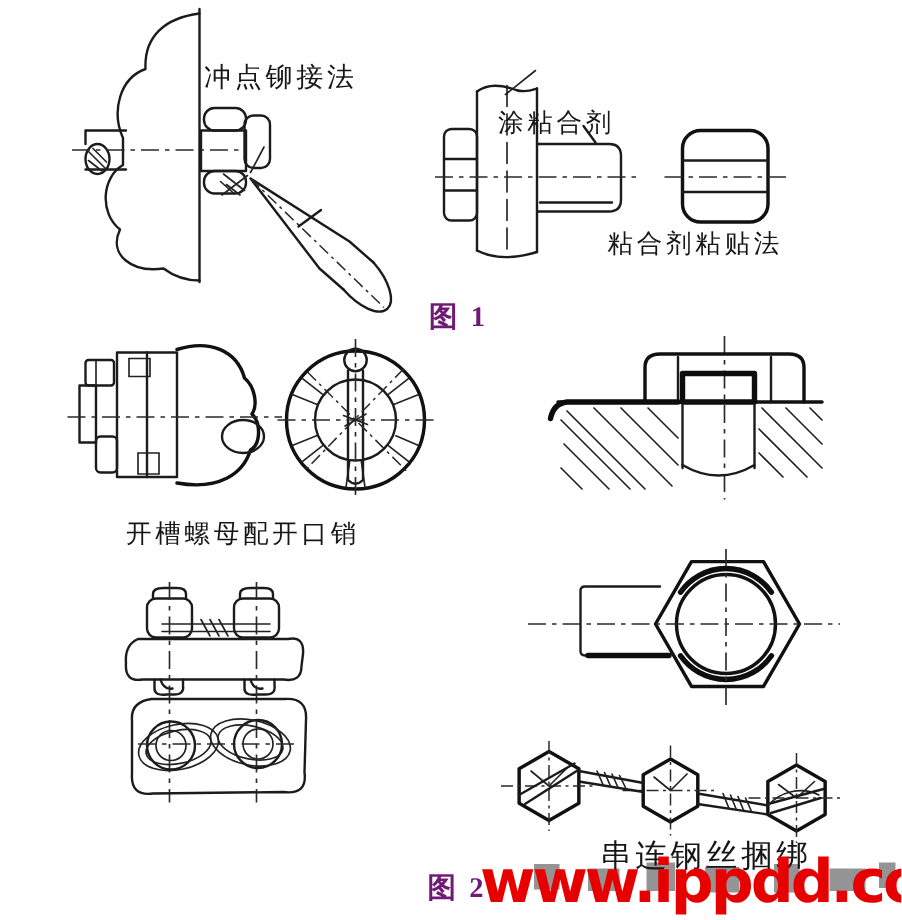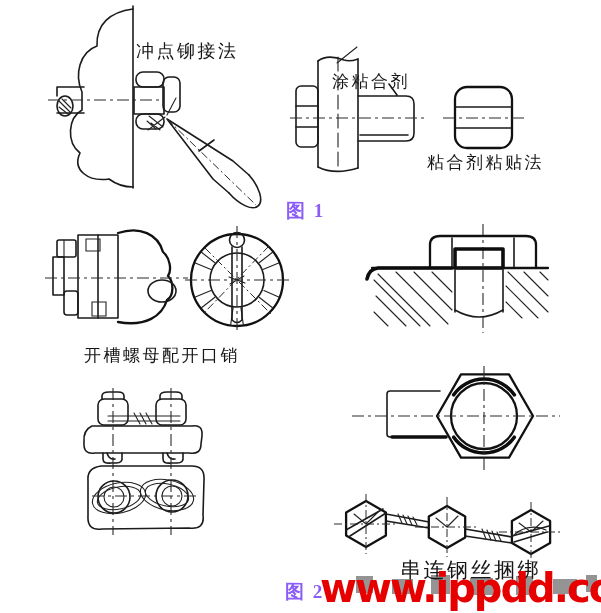--- a/index.html
+++ b/index.html
@@ -9,21 +9,21 @@
   
   .s  {stroke:#1b1b1b;fill:none;stroke-width:1.6;stroke-linecap:round;stroke-linejoin:round;}
   .s2 {stroke:#111;fill:none;stroke-width:2.3;stroke-linecap:round;stroke-linejoin:round;}
   .s3 {stroke:#0d0d0d;fill:none;stroke-width:3.6;stroke-linecap:round;stroke-linejoin:round;}
   .th {stroke:#222;fill:none;stroke-width:1.1;stroke-linecap:round;}
   .cl {stroke:#2a2a2a;fill:none;stroke-width:1.1;stroke-dasharray:12 4 3 4;}
   .cl2{stroke:#2a2a2a;fill:none;stroke-width:1;stroke-dasharray:8 3 2 3;}
   .frag{fill:#4d4d4d;opacity:.6;}
   .lbl{position:absolute;z-index:3;font-size:17px;letter-spacing:2.5px;white-space:nowrap;
        font-weight:500;color:#161616;}
-  .cap{position:absolute;z-index:3;font-size:19px;font-weight:700;letter-spacing:2px;color:#8b5cf6;}
+  .cap{position:absolute;z-index:3;font-size:19px;font-weight:700;letter-spacing:2px;color:#701a75;}
   #watermark{position:absolute;left:320px;top:566px;z-index:5;font-family:"DejaVu Sans","Liberation Sans",sans-serif;
        font-weight:bold;font-size:40px;letter-spacing:-2px;color:#e60000;line-height:1.1;white-space:nowrap;}
 </style>
 </head>
 <body>
 
 <div id="page">
 
   <svg id="art" width="601" height="613" viewBox="0 0 601 613" aria-hidden="true">
 
@@ -174,21 +174,21 @@
       <rect class="frag" x="516" y="576" width="17" height="19"></rect>
       <rect class="frag" x="553" y="579" width="24" height="15"></rect>
       <rect class="frag" x="586" y="575" width="11" height="17"></rect>
     </g>
   </svg>
 
   <div class="lbl" style="left:136px;top:39px;font-size:18px;">冲点铆接法</div>
 
   <div class="lbl" style="left:332px;top:26px;margin-top:44px;">涂粘合剂</div>
 
-  <div class="lbl" style="left:427px;top:151px;font-family:Liberation Serif, serif;">粘合剂粘贴法</div>
+  <div class="lbl" style="left:405px;top:151px;font-family:Liberation Serif, serif;">粘合剂粘贴法</div>
 
   <div class="cap" style="left:286px;top:198px;">图 1</div>
 
   <div class="lbl" style="left:84px;top:344px;">开槽螺母配开口销</div>
 
 
   <div class="lbl" style="left:400px;top:556px;font-size:21px;">串连钢丝捆绑</div>
 
   <div class="cap" style="left:285px;top:579px;">图 2</div>
 

